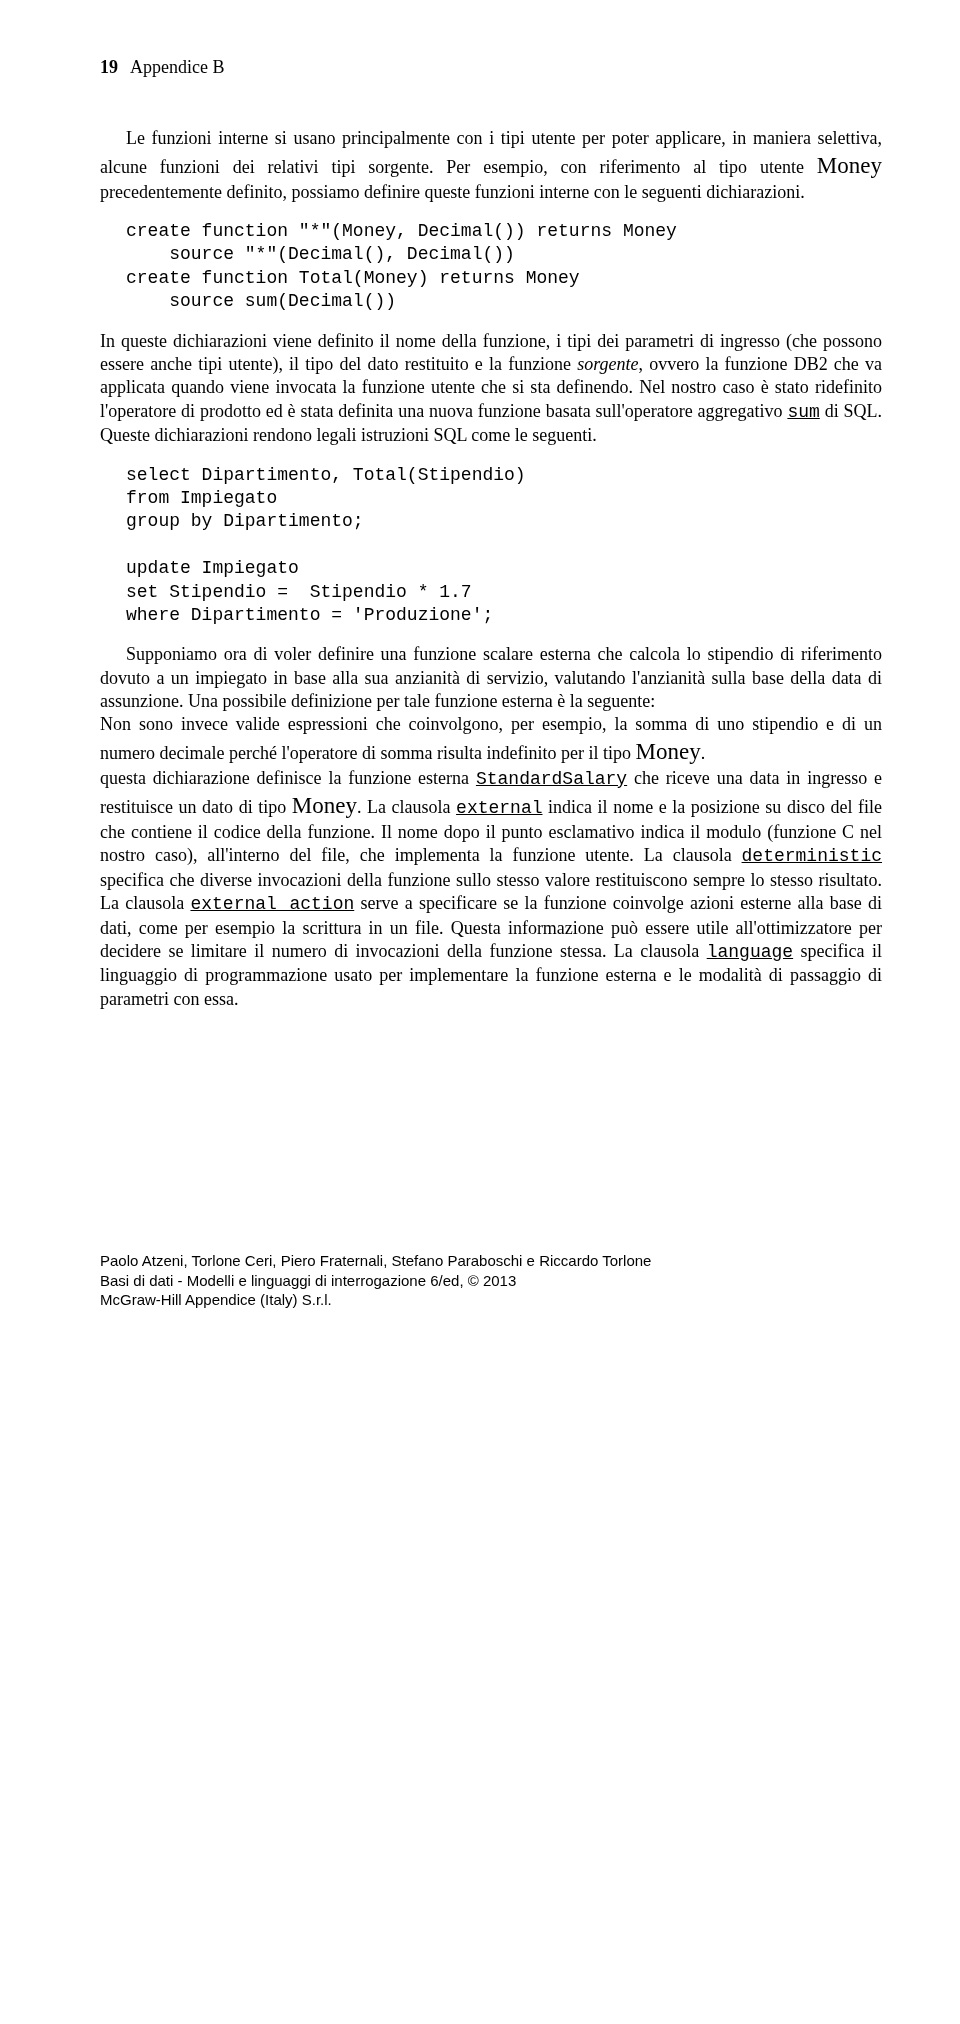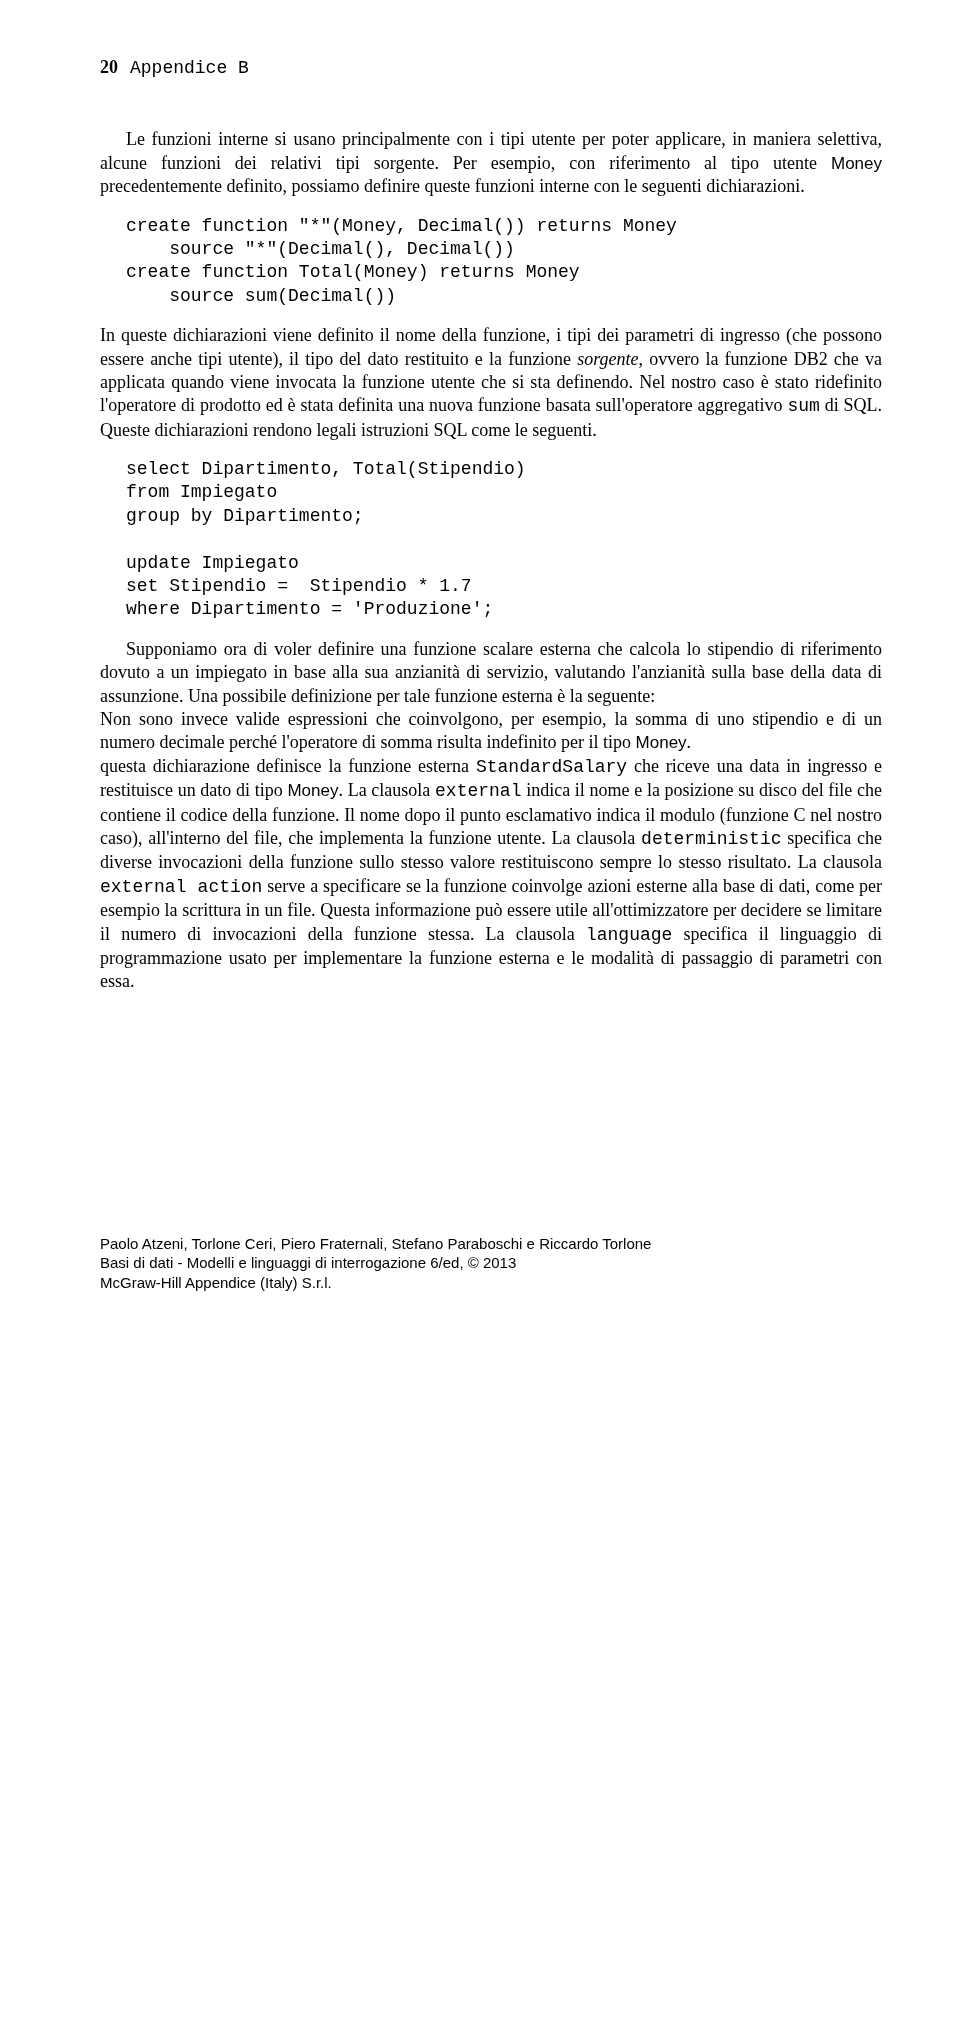--- a/index.html
+++ b/index.html
@@ -19,58 +19,58 @@
   }
   .header {
     font-size: 18px;
     margin-bottom: 48px;
   }
   .header .pagenum {
     font-weight: bold;
   }
   .header .appendix {
     margin-left: 12px;
-    font-family: Liberation Mono, monospace;
   }
   p.body {
     margin: 0 0 0 0;
     text-align: justify;
   }
   p.indent {
     text-indent: 26px;
   }
   .code-block {
     font-family: "Courier New", Courier, monospace;
     font-size: 18px;
     white-space: pre;
     margin: 16px 0 16px 26px;
     line-height: 1.3;
   }
   .sans {
-    font-family: Liberation Sans, sans-serif;
-    font-size: 17px;
+    font-family: Liberation Serif, serif;
+    font-size: 23px;
   }
   .tt {
     font-family: "Courier New", Courier, monospace;
+    text-decoration: underline;
   }
   .it { font-style: italic; }
   .footer {
     margin-top: 240px;
     font-family: Arial, Helvetica, sans-serif;
     font-size: 15px;
     line-height: 1.3;
   }
 </style>
 </head>
 <body>
 
 <div class="page">
 
   <div class="header">
-    <span class="pagenum">20</span><span class="appendix">Appendice B</span>
+    <span class="pagenum">19</span><span class="appendix">Appendice B</span>
   </div>
 
   <p class="body indent"><span>Le funzioni interne si usano principalmente con i tipi utente per poter applicare, in maniera selettiva, alcune funzioni dei relativi tipi sorgente. Per esempio, con riferimento al tipo utente </span><span class="sans">Money</span><span> precedentemente definito, possiamo definire queste funzioni interne con le seguenti dichiarazioni.</span></p>
 
   <div class="code-block">create function "*"(Money, Decimal()) returns Money
     source "*"(Decimal(), Decimal())
 create function Total(Money) returns Money
     source sum(Decimal())</div>
 
   <p class="body"><span>In queste dichiarazioni viene definito il nome della funzione, i tipi dei parametri di ingresso (che possono essere anche tipi utente), il tipo del dato restituito e la funzione </span><span class="it">sorgente</span><span>, ovvero la funzione DB2 che va applicata quando viene invocata la funzione utente che si sta definendo. Nel nostro caso è stato ridefinito l'operatore di prodotto ed è stata definita una nuova funzione basata sull'operatore aggregativo </span><span class="tt">sum</span><span> di SQL. Queste dichiarazioni rendono legali istruzioni SQL come le seguenti.</span></p>

